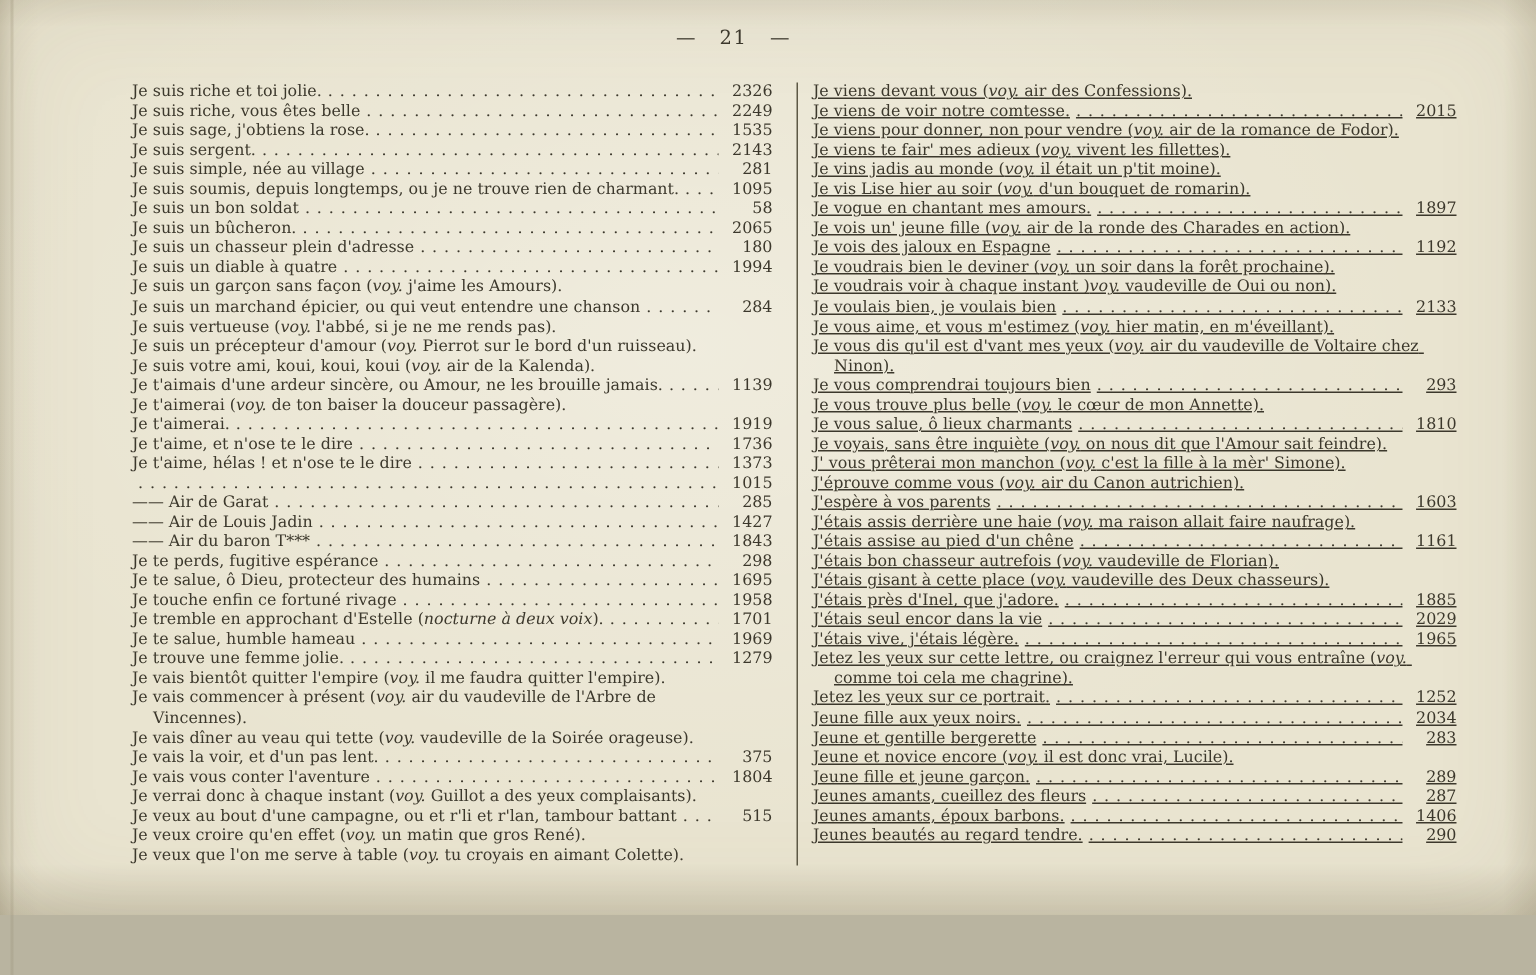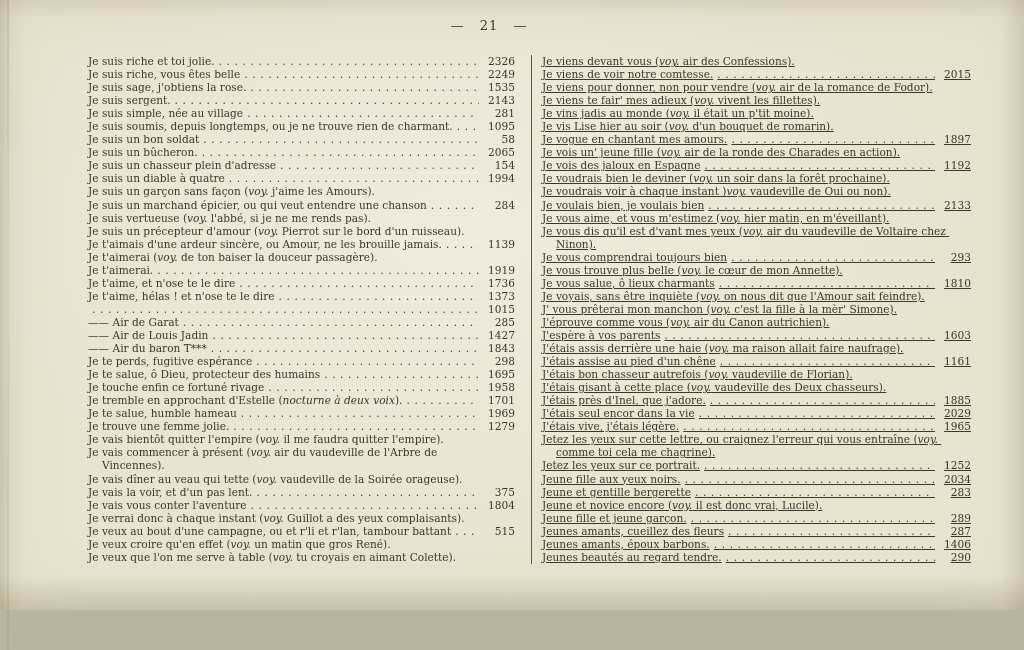--- a/index.html
+++ b/index.html
@@ -91,35 +91,36 @@
           <span class="num">58</span>
         </div>
         <div class="entry has-num">
           <span class="t">Je suis un bûcheron.</span>
           <span class="dots">..........................................................................................</span>
           <span class="num">2065</span>
         </div>
         <div class="entry has-num">
           <span class="t">Je suis un chasseur plein d'adresse</span>
           <span class="dots">..........................................................................................</span>
-          <span class="num">154</span>
+          <span class="num">180</span>
         </div>
         <div class="entry has-num">
           <span class="t">Je suis un diable à quatre</span>
           <span class="dots">..........................................................................................</span>
           <span class="num">1994</span>
         </div>
         <div class="entry"><span class="t">Je suis un garçon sans façon (<i>voy.</i> j'aime les Amours).</span></div>
         <div class="entry has-num">
           <span class="t">Je suis un marchand épicier, ou qui veut entendre une chanson</span>
           <span class="dots">..........................................................................................</span>
           <span class="num">284</span>
         </div>
         <div class="entry"><span class="t">Je suis vertueuse (<i>voy.</i> l'abbé, si je ne me rends pas).</span></div>
         <div class="entry"><span class="t">Je suis un précepteur d'amour (<i>voy.</i> Pierrot sur le bord d'un ruisseau).</span></div>
+        <div class="entry"><span class="t">Je suis votre ami, koui, koui, koui (<i>voy.</i> air de la Kalenda).</span></div>
         <div class="entry has-num">
           <span class="t">Je t'aimais d'une ardeur sincère, ou Amour, ne les brouille jamais.</span>
           <span class="dots">..........................................................................................</span>
           <span class="num">1139</span>
         </div>
         <div class="entry"><span class="t">Je t'aimerai (<i>voy.</i> de ton baiser la douceur passagère).</span></div>
         <div class="entry has-num">
           <span class="t">Je t'aimerai.</span>
           <span class="dots">..........................................................................................</span>
           <span class="num">1919</span>

